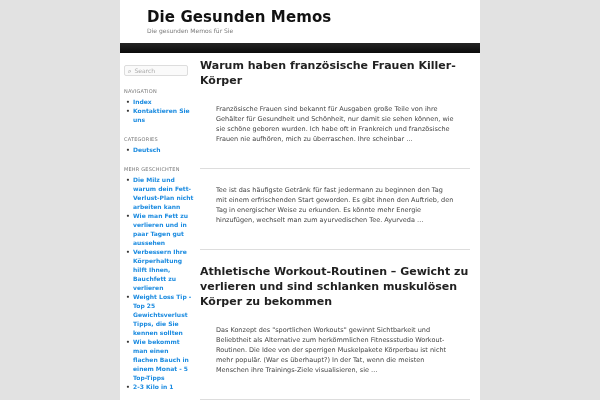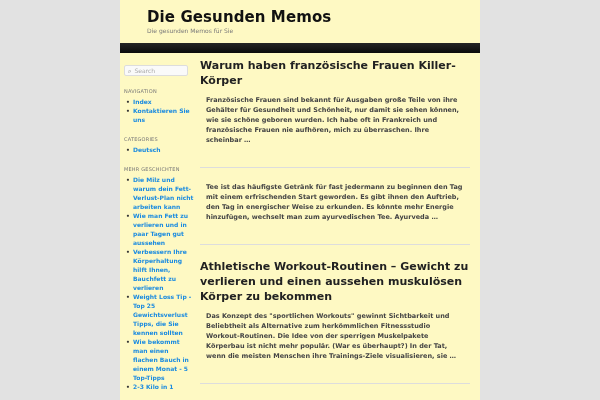--- a/index.html
+++ b/index.html
@@ -3,21 +3,21 @@
 <meta charset="utf-8">
 <style>
   html, body { margin:0; padding:0; }
   body {
     width:600px; height:400px; overflow:hidden;
     background:#e2e2e2;
     font-family:"DejaVu Sans", sans-serif;
   }
   .page {
     position:absolute; left:120px; top:0; width:360px; height:400px;
-    background:#fef9c3;
+    background:#ffffff;
   }
   .branding { position:absolute; left:0; top:0; width:360px; height:42px; }
   .site-title {
     position:absolute; left:27px; top:8px;
     font-size:15px; font-weight:bold; color:#111; letter-spacing:0.1px;
   }
   .site-desc {
     position:absolute; left:27px; top:27px;
     font-size:6px; color:#7a7a7a;
   }
@@ -38,27 +38,27 @@
   }
   .widget ul { margin:0; padding:0; list-style:none; }
   .widget li {
     position:relative; padding-left:9px;
     font-size:6px; line-height:9px; font-weight:bold; color:#1b8be0;
   }
   .widget li::before {
     content:"•"; position:absolute; left:2px; top:0; color:#333;
   }
   .content { position:absolute; left:80px; top:58px; width:270px; }
-  .post { padding-bottom:16px; margin-bottom:14px; border-bottom:1px solid #ddd; }
+  .post { padding-bottom:8px; margin-bottom:14px; border-bottom:1px solid #ddd; }
   .post-title {
     font-size:11px; font-weight:bold; color:#222; line-height:15px;
     margin:0 0 7px 0;
   }
   .post-excerpt {
-    font-size:6.5px; color:#444; line-height:10px; margin:6px;font-weight:bold;
+    font-size:6.5px; color:#444; line-height:10px; margin:16px;
   }
 </style>
 </head>
 <body>
 
 <div class="page">
   <div class="branding">
     <div class="site-title">Die Gesunden Memos</div>
     <div class="site-desc">Die gesunden Memos für Sie</div>
   </div>
@@ -100,17 +100,17 @@
 
   <div class="content">
     <div class="post">
       <h2 class="post-title">Warum haben französische Frauen Killer-Körper</h2>
       <p class="post-excerpt">Französische Frauen sind bekannt für Ausgaben große Teile von ihre Gehälter für Gesundheit und Schönheit, nur damit sie sehen können, wie sie schöne geboren wurden. Ich habe oft in Frankreich und französische Frauen nie aufhören, mich zu überraschen. Ihre scheinbar …</p>
     </div>
     <div class="post">
       <p class="post-excerpt">Tee ist das häufigste Getränk für fast jedermann zu beginnen den Tag mit einem erfrischenden Start geworden. Es gibt ihnen den Auftrieb, den Tag in energischer Weise zu erkunden. Es könnte mehr Energie hinzufügen, wechselt man zum ayurvedischen Tee. Ayurveda …</p>
     </div>
     <div class="post">
-      <h2 class="post-title">Athletische Workout-Routinen – Gewicht zu verlieren und einen aussehen muskulösen Körper zu bekommen</h2>
+      <h2 class="post-title">Athletische Workout-Routinen – Gewicht zu verlieren und sind schlanken muskulösen Körper zu bekommen</h2>
       <p class="post-excerpt">Das Konzept des "sportlichen Workouts" gewinnt Sichtbarkeit und Beliebtheit als Alternative zum herkömmlichen Fitnessstudio Workout-Routinen. Die Idee von der sperrigen Muskelpakete Körperbau ist nicht mehr populär. (War es überhaupt?) In der Tat, wenn die meisten Menschen ihre Trainings-Ziele visualisieren, sie …</p>
     </div>
   </div>
 </div>
 
 </body></html>

